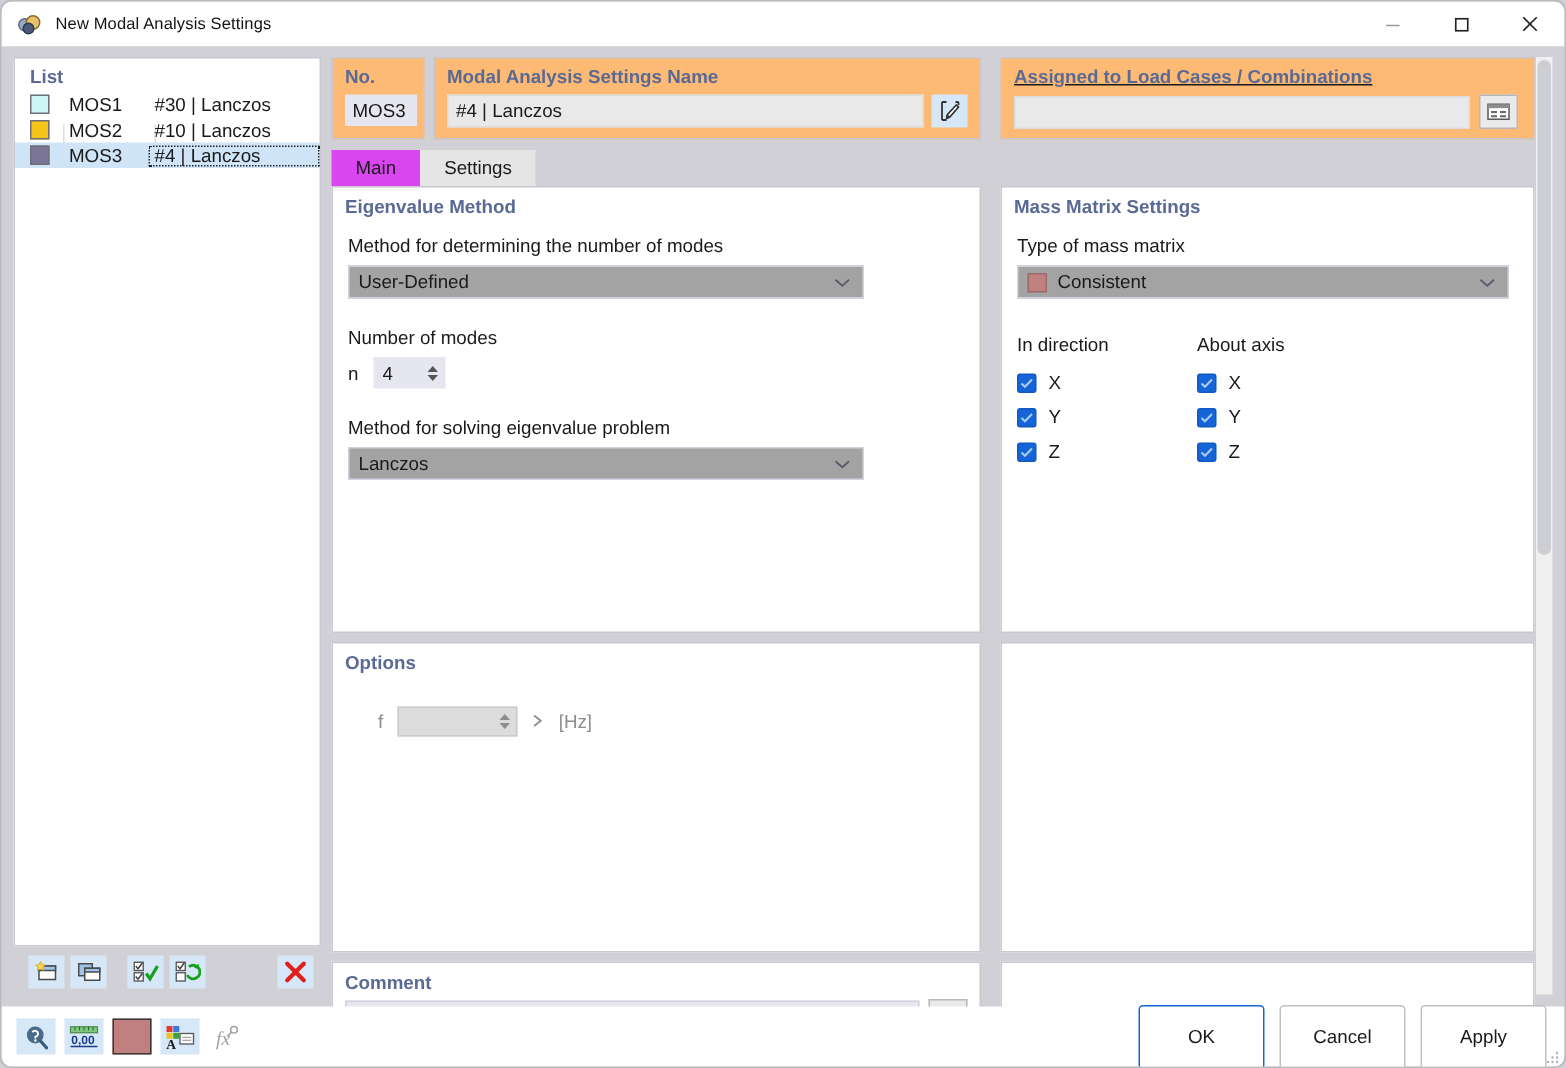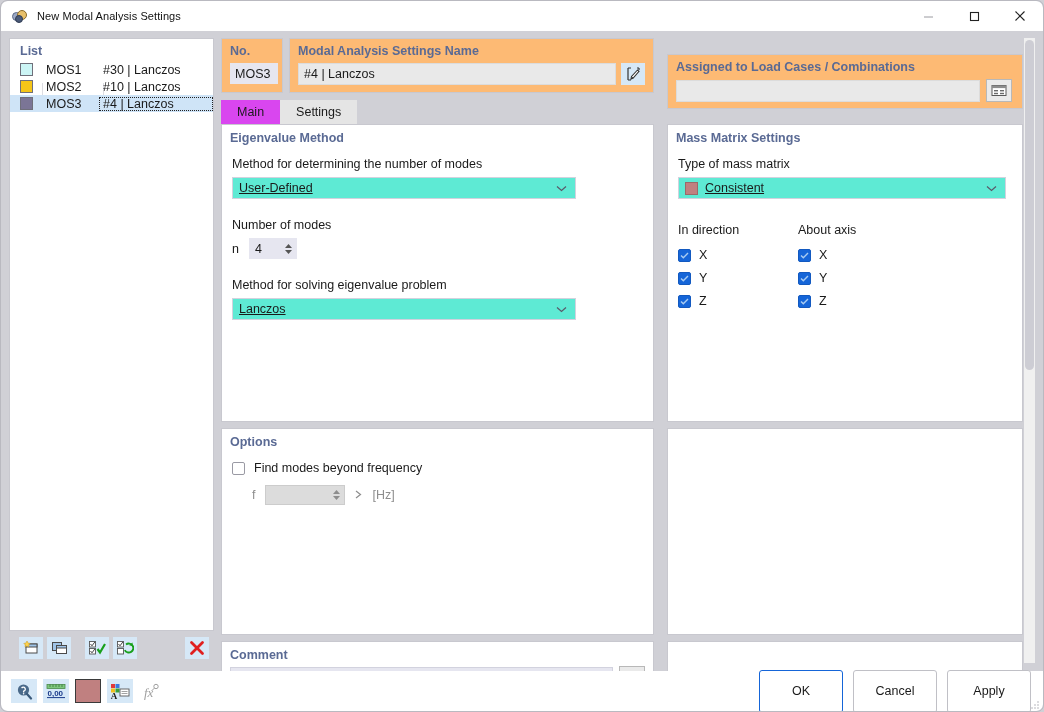--- a/index.html
+++ b/index.html
@@ -115,21 +115,21 @@
   .name-row { margin-top: 5px; display: flex; align-items: center; }
   .name-input {
     width: 318px; height: 22px; background: #e9e9e9; border: 1px solid #dcdcdc;
     display: flex; align-items: center; padding-left: 5px; font-size: 12.5px;
   }
   .icon-btn-blue {
     width: 24px; height: 22px; margin-left: 5px; background: #d6e8f7;
     display: flex; align-items: center; justify-content: center;
   }
 
-  .assign-card { position: absolute; left: 446px; top: 16px; right: 12px; height: 55px; padding: 5px 2px 0 8px; }
+  .assign-card { position: absolute; left: 446px; top: 0; right: 12px; height: 55px; padding: 5px 2px 0 8px; text-decoration: underline; }
   .assign-row { margin-top: 5px; display: flex; align-items: center; }
   .assign-input {
     flex: 1 1 auto; height: 22px; background: #e9e9e9; border: 1px solid #dcdcdc;
   }
   .icon-btn-gray {
     width: 26px; height: 23px; margin-left: 6px; margin-right: 8px;
     background: #eaeaea; border: 1px solid #b8b8b8;
     display: flex; align-items: center; justify-content: center;
   }
 
@@ -148,23 +148,23 @@
   .p-mass   { left: 446px; top: 86px; right: 12px; height: 298px; }
   .p-opts   { left: 0;   top: 390px; width: 433px; height: 207px; }
   .p-blank1 { left: 446px; top: 390px; right: 12px; height: 207px; }
   .p-comment{ left: 0;   top: 603px; width: 433px; height: 52px; }
   .p-blank2 { left: 446px; top: 603px; right: 12px; height: 52px; }
 
   .fld-label { font-size: 12.5px; color: #1a1a1a; }
   .inner { padding: 0 10px; }
 
   .combo {
-    height: 22px; background: #5eead4; border: 1px solid #d2d2de;
+    height: 22px; background: #a3a3a3; border: 1px solid #d2d2de;
     display: flex; align-items: center; padding-left: 6px;
-    font-size: 12.5px; position: relative; text-decoration: underline;
+    font-size: 12.5px; position: relative;
   }
   .combo .chev {
     position: absolute; right: 8px; top: 0; bottom: 0;
     display: flex; align-items: center; color: #5a5a6a;
   }
   .combo .swatch {
     width: 13px; height: 13px; margin-right: 7px; border: 1px solid #9a6a6a;
   }
 
   .spin {
@@ -505,24 +505,20 @@
                 </div>
               </div>
             </div>
           </div>
         </div>
       </div>
 
       <div class="panel p-opts">
         <div class="p-head">Options</div>
         <div class="inner" style="padding-top:12px;">
-          <div style="display:flex; align-items:center; gap:9px;">
-            <span class="chk off"></span>
-            <span class="fld-label">Find modes beyond frequency</span>
-          </div>
           <div style="display:flex; align-items:center; gap:10px; margin-top:10px; padding-left:20px;">
             <span class="fld-label" style="color:#8d8d8d;">f</span>
             <div class="disabled-spin">
               <span></span>
               <span class="arrows">
                 <svg width="7" height="4" viewBox="0 0 7 4">
                     <path d="M3.5 0 L7 4 L0 4 Z" fill="#8d8d8d"></path>
                   </svg>
                 <svg width="7" height="4" viewBox="0 0 7 4" style="margin-top:2px">
                     <path d="M3.5 4 L0 0 L7 0 Z" fill="#8d8d8d"></path>

